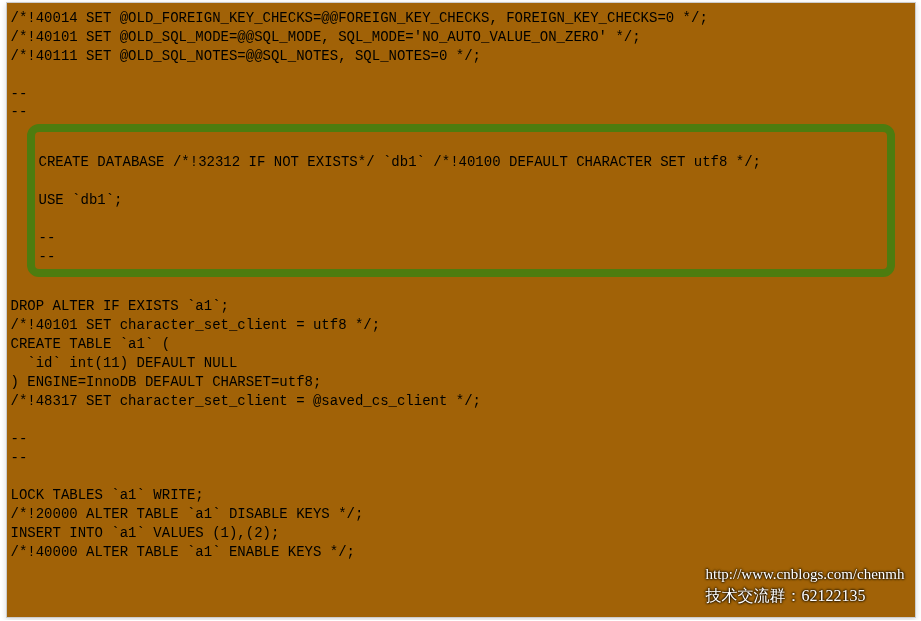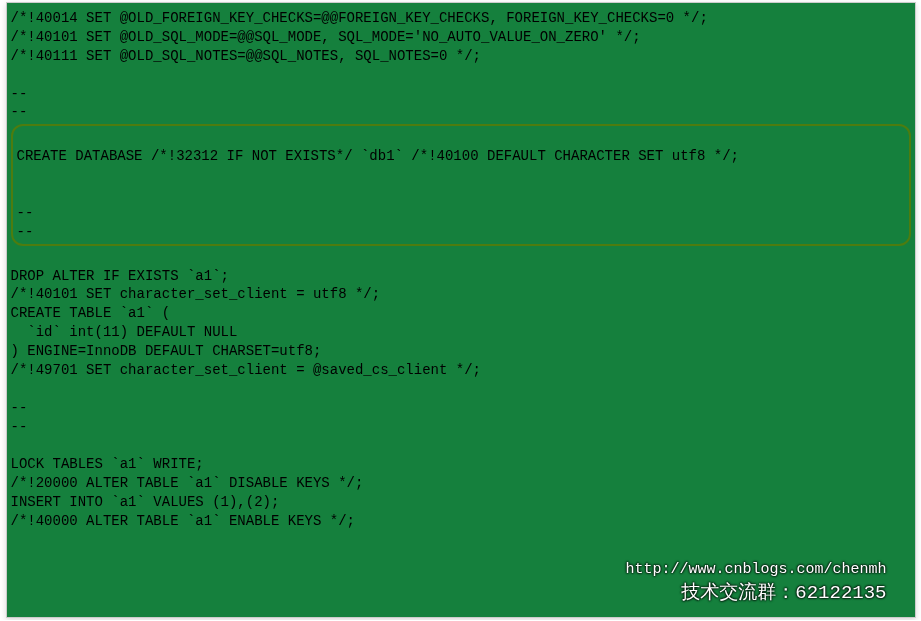--- a/index.html
+++ b/index.html
@@ -11,84 +11,85 @@
     background: #fff;
     position: relative;
   }
   .container {
     border: 1px solid #ccc;
     box-shadow: 0 2px 6px rgba(0,0,0,0.15);
     margin: 2px auto;
     width: 910px;
     padding: 6px 4px 4px 4px;
     box-sizing: border-box;
-    background: #15803d;
+    background: #a16207;
     position: relative;
     height: 616px;
     overflow: hidden;
   }
   .line {
     white-space: pre;
     line-height: 1.35;
     font-family: "Courier New", Courier, monospace;
     font-size: 14px;
   }
   .highlight-box {
-    border: 2px solid #4d7c0f;
+    border: 8px solid #4d7c0f;
     border-radius: 12px;
     padding: 2px 4px;
-    margin: 2px 0;
+    margin: 2px 16px;
   }
   .watermark {
     position: absolute;
-    right: 28px;
+    right: 10px;
     bottom: 10px;
-    text-align: right;
+    text-align: left;
     color: #fff;
     text-shadow: 0 1px 2px rgba(0,0,0,0.6), 1px 0 2px rgba(0,0,0,0.6), -1px 0 2px rgba(0,0,0,0.6), 0 -1px 2px rgba(0,0,0,0.6);
-    font-family: Liberation Mono, monospace;
+    font-family: Liberation Serif, serif;
     font-size: 15px;
     line-height: 1.4;
     pointer-events: none;
   }
   .watermark .wm2 {
-    font-size: 19px;
+    font-size: 16px;
   }
 </style>
 </head>
 <body>
 
 <div class="container">
 
   <div>
     <div class="line">/*!40014 SET @OLD_FOREIGN_KEY_CHECKS=@@FOREIGN_KEY_CHECKS, FOREIGN_KEY_CHECKS=0 */;</div>
     <div class="line">/*!40101 SET @OLD_SQL_MODE=@@SQL_MODE, SQL_MODE='NO_AUTO_VALUE_ON_ZERO' */;</div>
     <div class="line">/*!40111 SET @OLD_SQL_NOTES=@@SQL_NOTES, SQL_NOTES=0 */;</div>
     <div class="line">&nbsp;</div>
     <div class="line">--</div>
     <div class="line">--</div>
   </div>
 
   <div class="highlight-box">
     <div class="line">&nbsp;</div>
     <div class="line">CREATE DATABASE /*!32312 IF NOT EXISTS*/ `db1` /*!40100 DEFAULT CHARACTER SET utf8 */;</div>
     <div class="line">&nbsp;</div>
+    <div class="line">USE `db1`;</div>
     <div class="line">&nbsp;</div>
     <div class="line">--</div>
     <div class="line">--</div>
   </div>
 
   <div>
     <div class="line">&nbsp;</div>
     <div class="line">DROP ALTER IF EXISTS `a1`;</div>
     <div class="line">/*!40101 SET character_set_client = utf8 */;</div>
     <div class="line">CREATE TABLE `a1` (</div>
     <div class="line">  `id` int(11) DEFAULT NULL</div>
     <div class="line">) ENGINE=InnoDB DEFAULT CHARSET=utf8;</div>
-    <div class="line">/*!49701 SET character_set_client = @saved_cs_client */;</div>
+    <div class="line">/*!48317 SET character_set_client = @saved_cs_client */;</div>
     <div class="line">&nbsp;</div>
     <div class="line">--</div>
     <div class="line">--</div>
     <div class="line">&nbsp;</div>
     <div class="line">LOCK TABLES `a1` WRITE;</div>
     <div class="line">/*!20000 ALTER TABLE `a1` DISABLE KEYS */;</div>
     <div class="line">INSERT INTO `a1` VALUES (1),(2);</div>
     <div class="line">/*!40000 ALTER TABLE `a1` ENABLE KEYS */;</div>
 
   </div>

